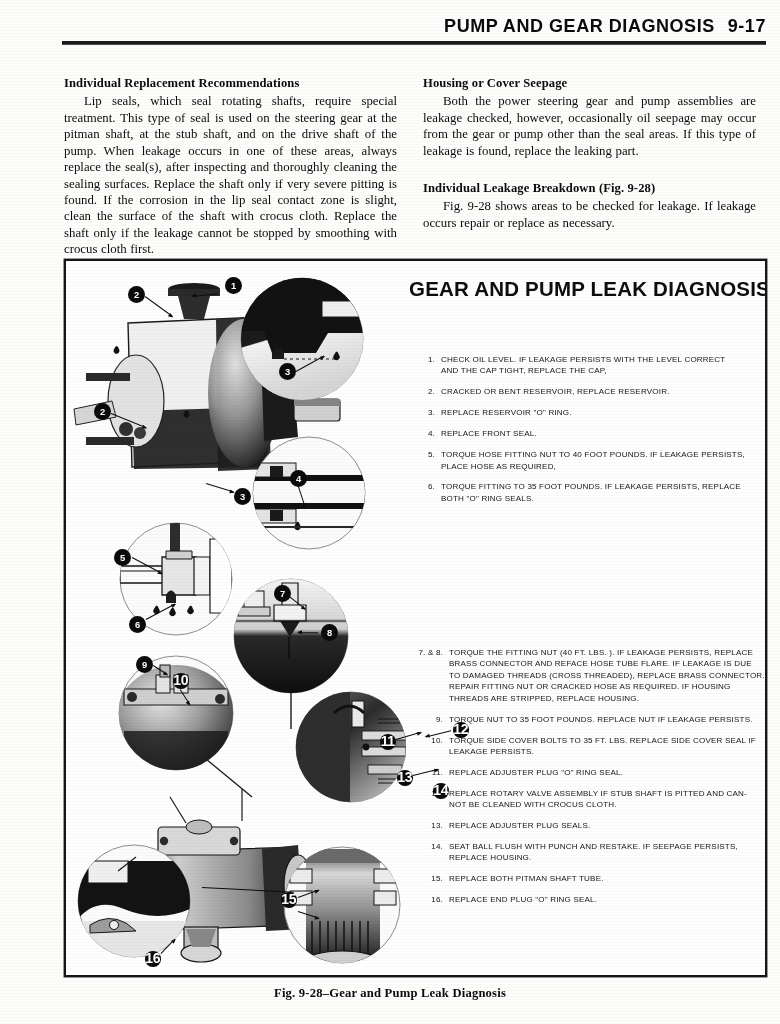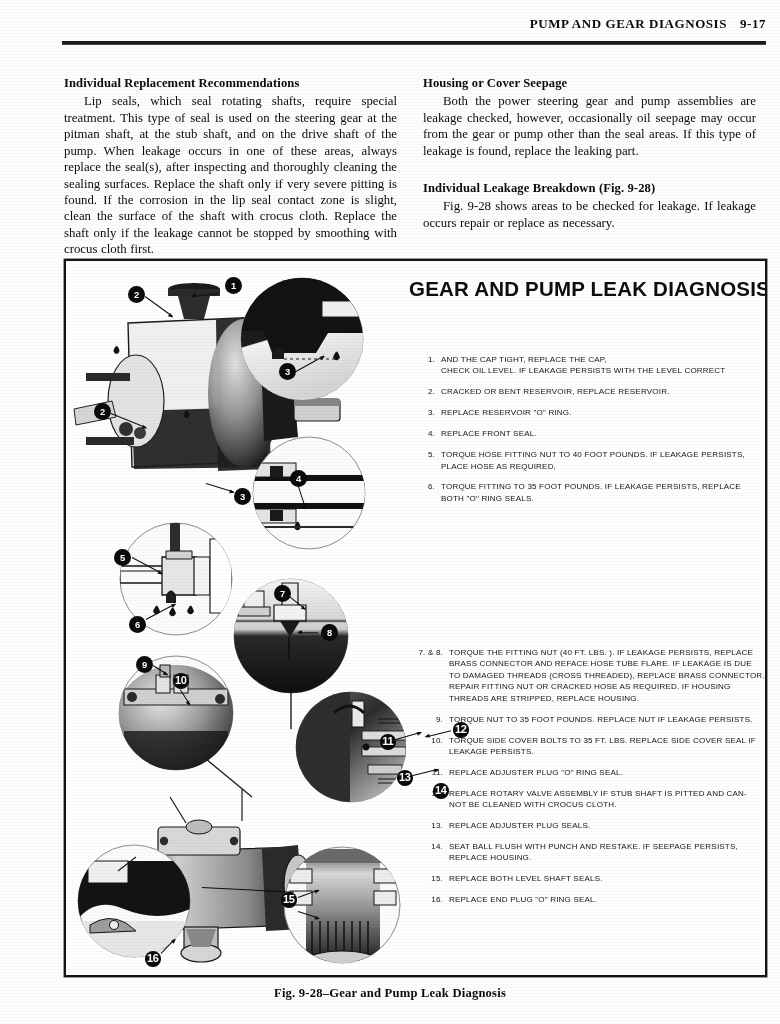--- a/index.html
+++ b/index.html
@@ -21,23 +21,23 @@
     position: absolute;
     inset: 0;
     background: #fdfdfb;
   }
 
   
   .running-head {
     position: absolute;
     top: 16px;
     right: 14px;
-    font-family: Liberation Serif, serif;
+    font-family: Liberation Sans, sans-serif;
     font-weight: bold;
-    font-size: 13px;
+    font-size: 18px;
     letter-spacing: 0.55px;
     white-space: nowrap;
   }
   .running-head .folio { margin-left: 13px; }
 
   .head-rule {
     position: absolute;
     left: 62px;
     right: 14px;
     top: 41px;
@@ -150,21 +150,21 @@
     background: #0a0a0a;
     color: #ffffff;
     font-family: "Liberation Sans", sans-serif;
     font-weight: bold;
     font-size: 9.4px;
     line-height: 17px;
     text-align: center;
     letter-spacing: -0.3px;
     z-index: 6;
   }
-  .callout.sm { width: 15.5px; height: 15.5px; line-height: 15.5px; font-size: 11px; }
+  .callout.sm { width: 15.5px; height: 15.5px; line-height: 15.5px; font-size: 14px; }
 
   .leader {
     position: absolute;
     background: #0d0d0d;
     transform-origin: 0 50%;
     height: 1.3px;
     z-index: 5;
   }
   .leader::after {
     content: "";
@@ -523,22 +523,22 @@
         <div class="callout sm" style="left: 331px; top: 509px;">13</div>
         <div class="callout sm" style="left: 367px; top: 522px;">14</div>
         <div class="callout sm" style="left: 215px; top: 631px;">15</div>
         <div class="callout sm" style="left: 79px; top: 690px;">16</div>
       </div>
 
     <div class="list-block" id="list-top">
         <div class="list-item">
           <div class="num">1.</div>
           <div class="txt">
+            <span>CHECK OIL LEVEL.   IF LEAKAGE PERSISTS WITH THE LEVEL CORRECT</span>
             <span>AND THE CAP TIGHT,  REPLACE THE CAP,</span>
-            <span>CHECK OIL LEVEL.   IF LEAKAGE PERSISTS WITH THE LEVEL CORRECT</span>
           </div>
         </div>
         <div class="list-item">
           <div class="num">2.</div>
           <div class="txt">
             <span>CRACKED OR BENT RESERVOIR, REPLACE RESERVOIR.</span>
           </div>
         </div>
         <div class="list-item">
           <div class="num">3.</div>
@@ -614,21 +614,21 @@
         <div class="list-item">
           <div class="num">14.</div>
           <div class="txt">
             <span>SEAT BALL FLUSH WITH PUNCH AND RESTAKE.   IF SEEPAGE PERSISTS,</span>
             <span>REPLACE HOUSING.</span>
           </div>
         </div>
         <div class="list-item">
           <div class="num">15.</div>
           <div class="txt">
-            <span>REPLACE BOTH LEVEL SHAFT SEALS.</span>
+            <span>REPLACE BOTH PITMAN SHAFT TUBE.</span>
           </div>
         </div>
         <div class="list-item">
           <div class="num">16.</div>
           <div class="txt">
             <span>REPLACE END PLUG "O" RING SEAL.</span>
           </div>
         </div>
       </div>
 

